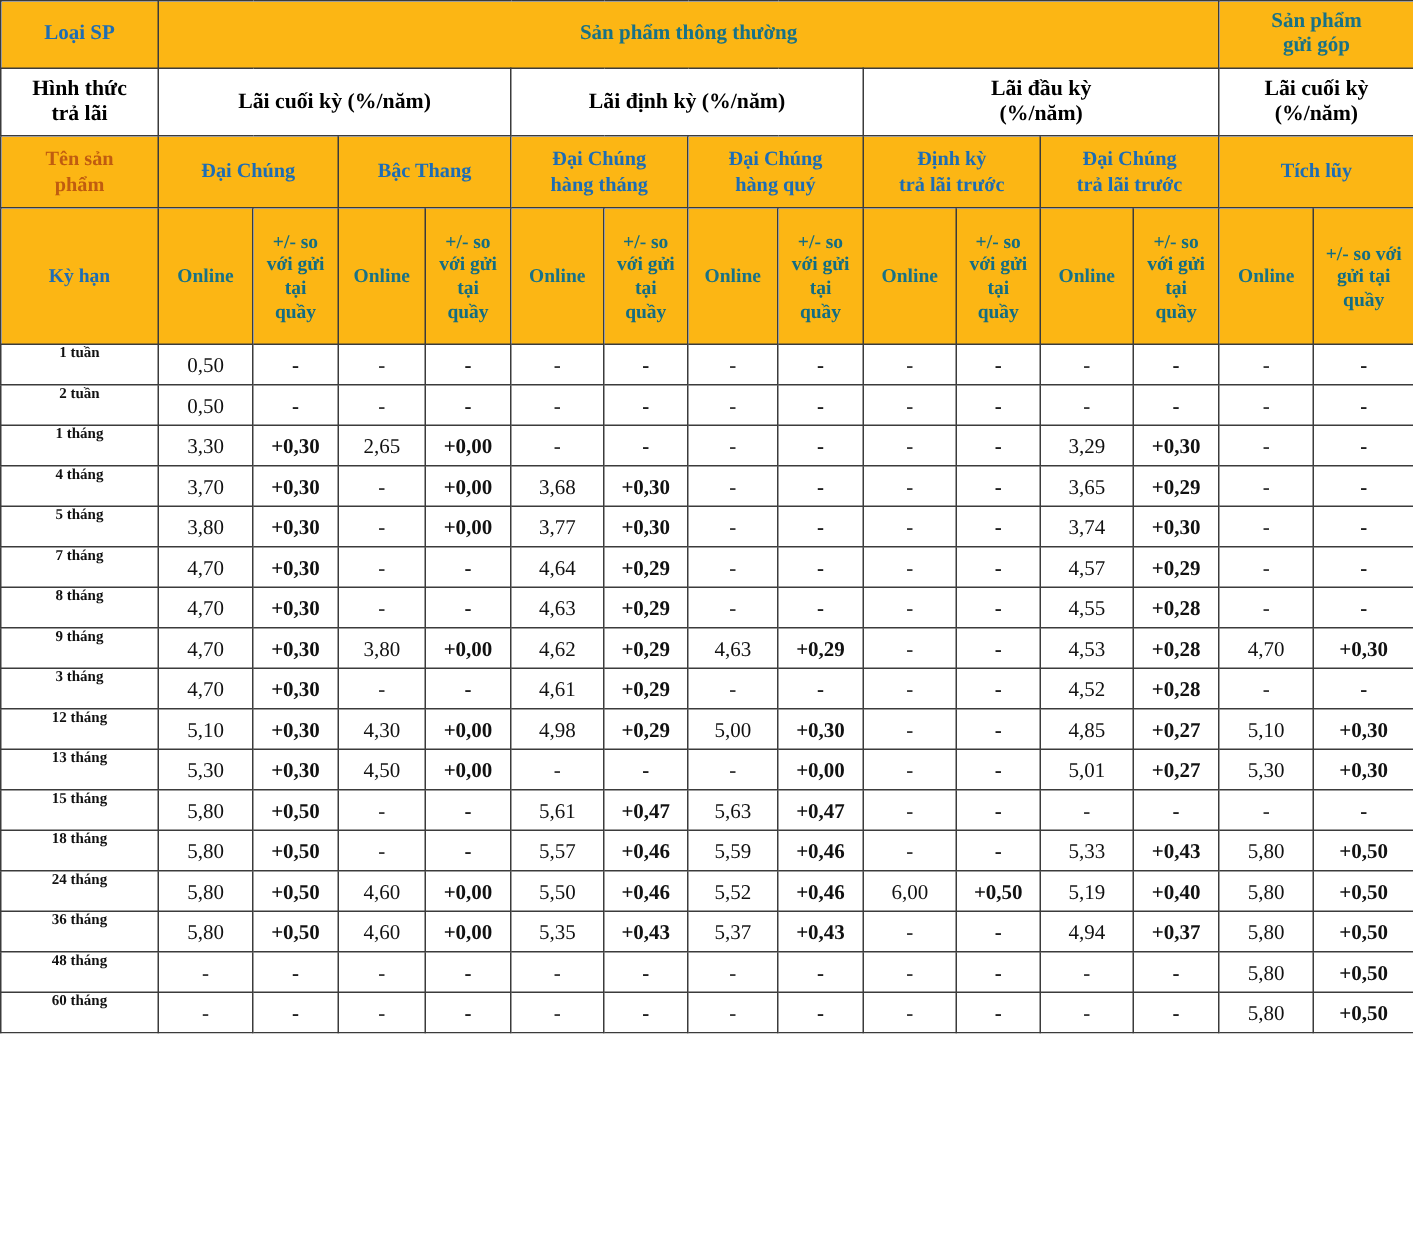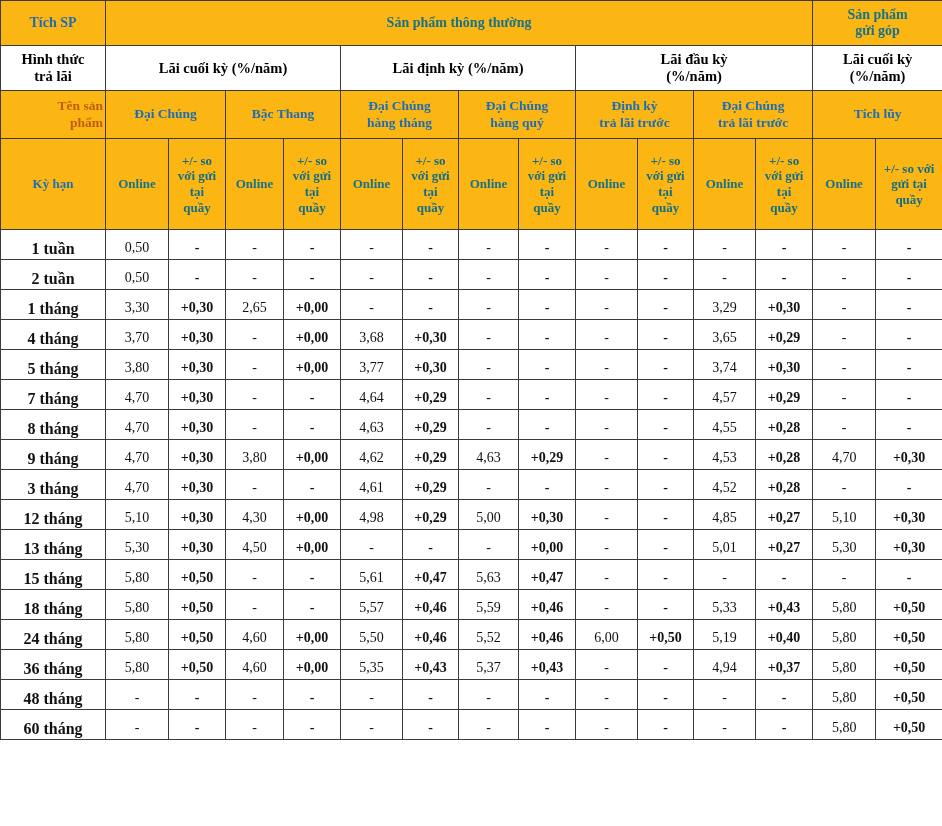--- a/index.html
+++ b/index.html
@@ -14,30 +14,30 @@
   html,body{margin:0;padding:0;background:#ffffff;}
   body{width:942px;font-family:"Liberation Serif","DejaVu Serif",serif;color:var(--ink);}
   table{border-collapse:collapse;table-layout:fixed;width:942px;}
   th,td{border:1px solid var(--border);overflow:hidden;}
   
   thead th{font-weight:bold;text-align:center;vertical-align:middle;padding:2px 2px;}
   .y{background:var(--yellow);}
   .w{background:#ffffff;}
   .c-blue{color:var(--blue);}
   .c-teal{color:var(--teal);}
-  .c-orange{color:var(--orange);text-align:right;}
+  .c-orange{color:var(--orange);}
   .hrow1 th{height:40px;font-size:14px;}
   .hrow2 th{height:40px;font-size:14.5px;color:#000;}
   .hrow3 th{height:43px;font-size:13.5px;line-height:1.25;}
   .hrow4 th{height:86px;font-size:13px;line-height:1.2;}
   .online-h{font-weight:bold;font-size:13.5px;color:var(--teal);}
   .diff-h{font-weight:bold;font-size:12.5px;color:var(--diffteal);padding:2px 6px;}
   
   tbody tr{height:27px;}
-  tbody th.term{font-size:16px;font-weight:bold;text-align:center;vertical-align:top;padding-top:10px;background:#fff;}
+  tbody th.term{font-size:10px;font-weight:bold;text-align:center;vertical-align:top;padding-top:0;background:#fff;}
   tbody td.val{font-size:14px;text-align:center;vertical-align:bottom;padding-bottom:3px;background:#fff;}
   tbody td.diff{font-weight:bold;}
 </style>
 </head>
 <body>
 
 <table>
   <colgroup>
     <col style="width:105px">
       <col style="width:63px">
@@ -50,21 +50,21 @@
       <col style="width:57px">
     <col style="width:62px">
       <col style="width:56px">
       <col style="width:62px">
     <col style="width:57px">
       <col style="width:63px">
       <col style="width:67px">
   </colgroup>
   <thead>
     <tr class="hrow1">
-      <th class="y c-blue">Tích SP</th>
+      <th class="y c-blue">Loại SP</th>
       <th class="y c-teal" colspan="12">Sản phẩm thông thường</th>
       <th class="y c-teal" colspan="2" style="white-space:pre-line">Sản phẩm
 gửi góp</th>
     </tr>
     <tr class="hrow2">
       <th class="w" style="white-space:pre-line">Hình thức
 trả lãi</th>
       <th class="w" colspan="4">Lãi cuối kỳ (%/năm)</th>
       <th class="w" colspan="4">Lãi định kỳ (%/năm)</th>
       <th class="w" colspan="4" style="white-space:pre-line">Lãi đầu kỳ

